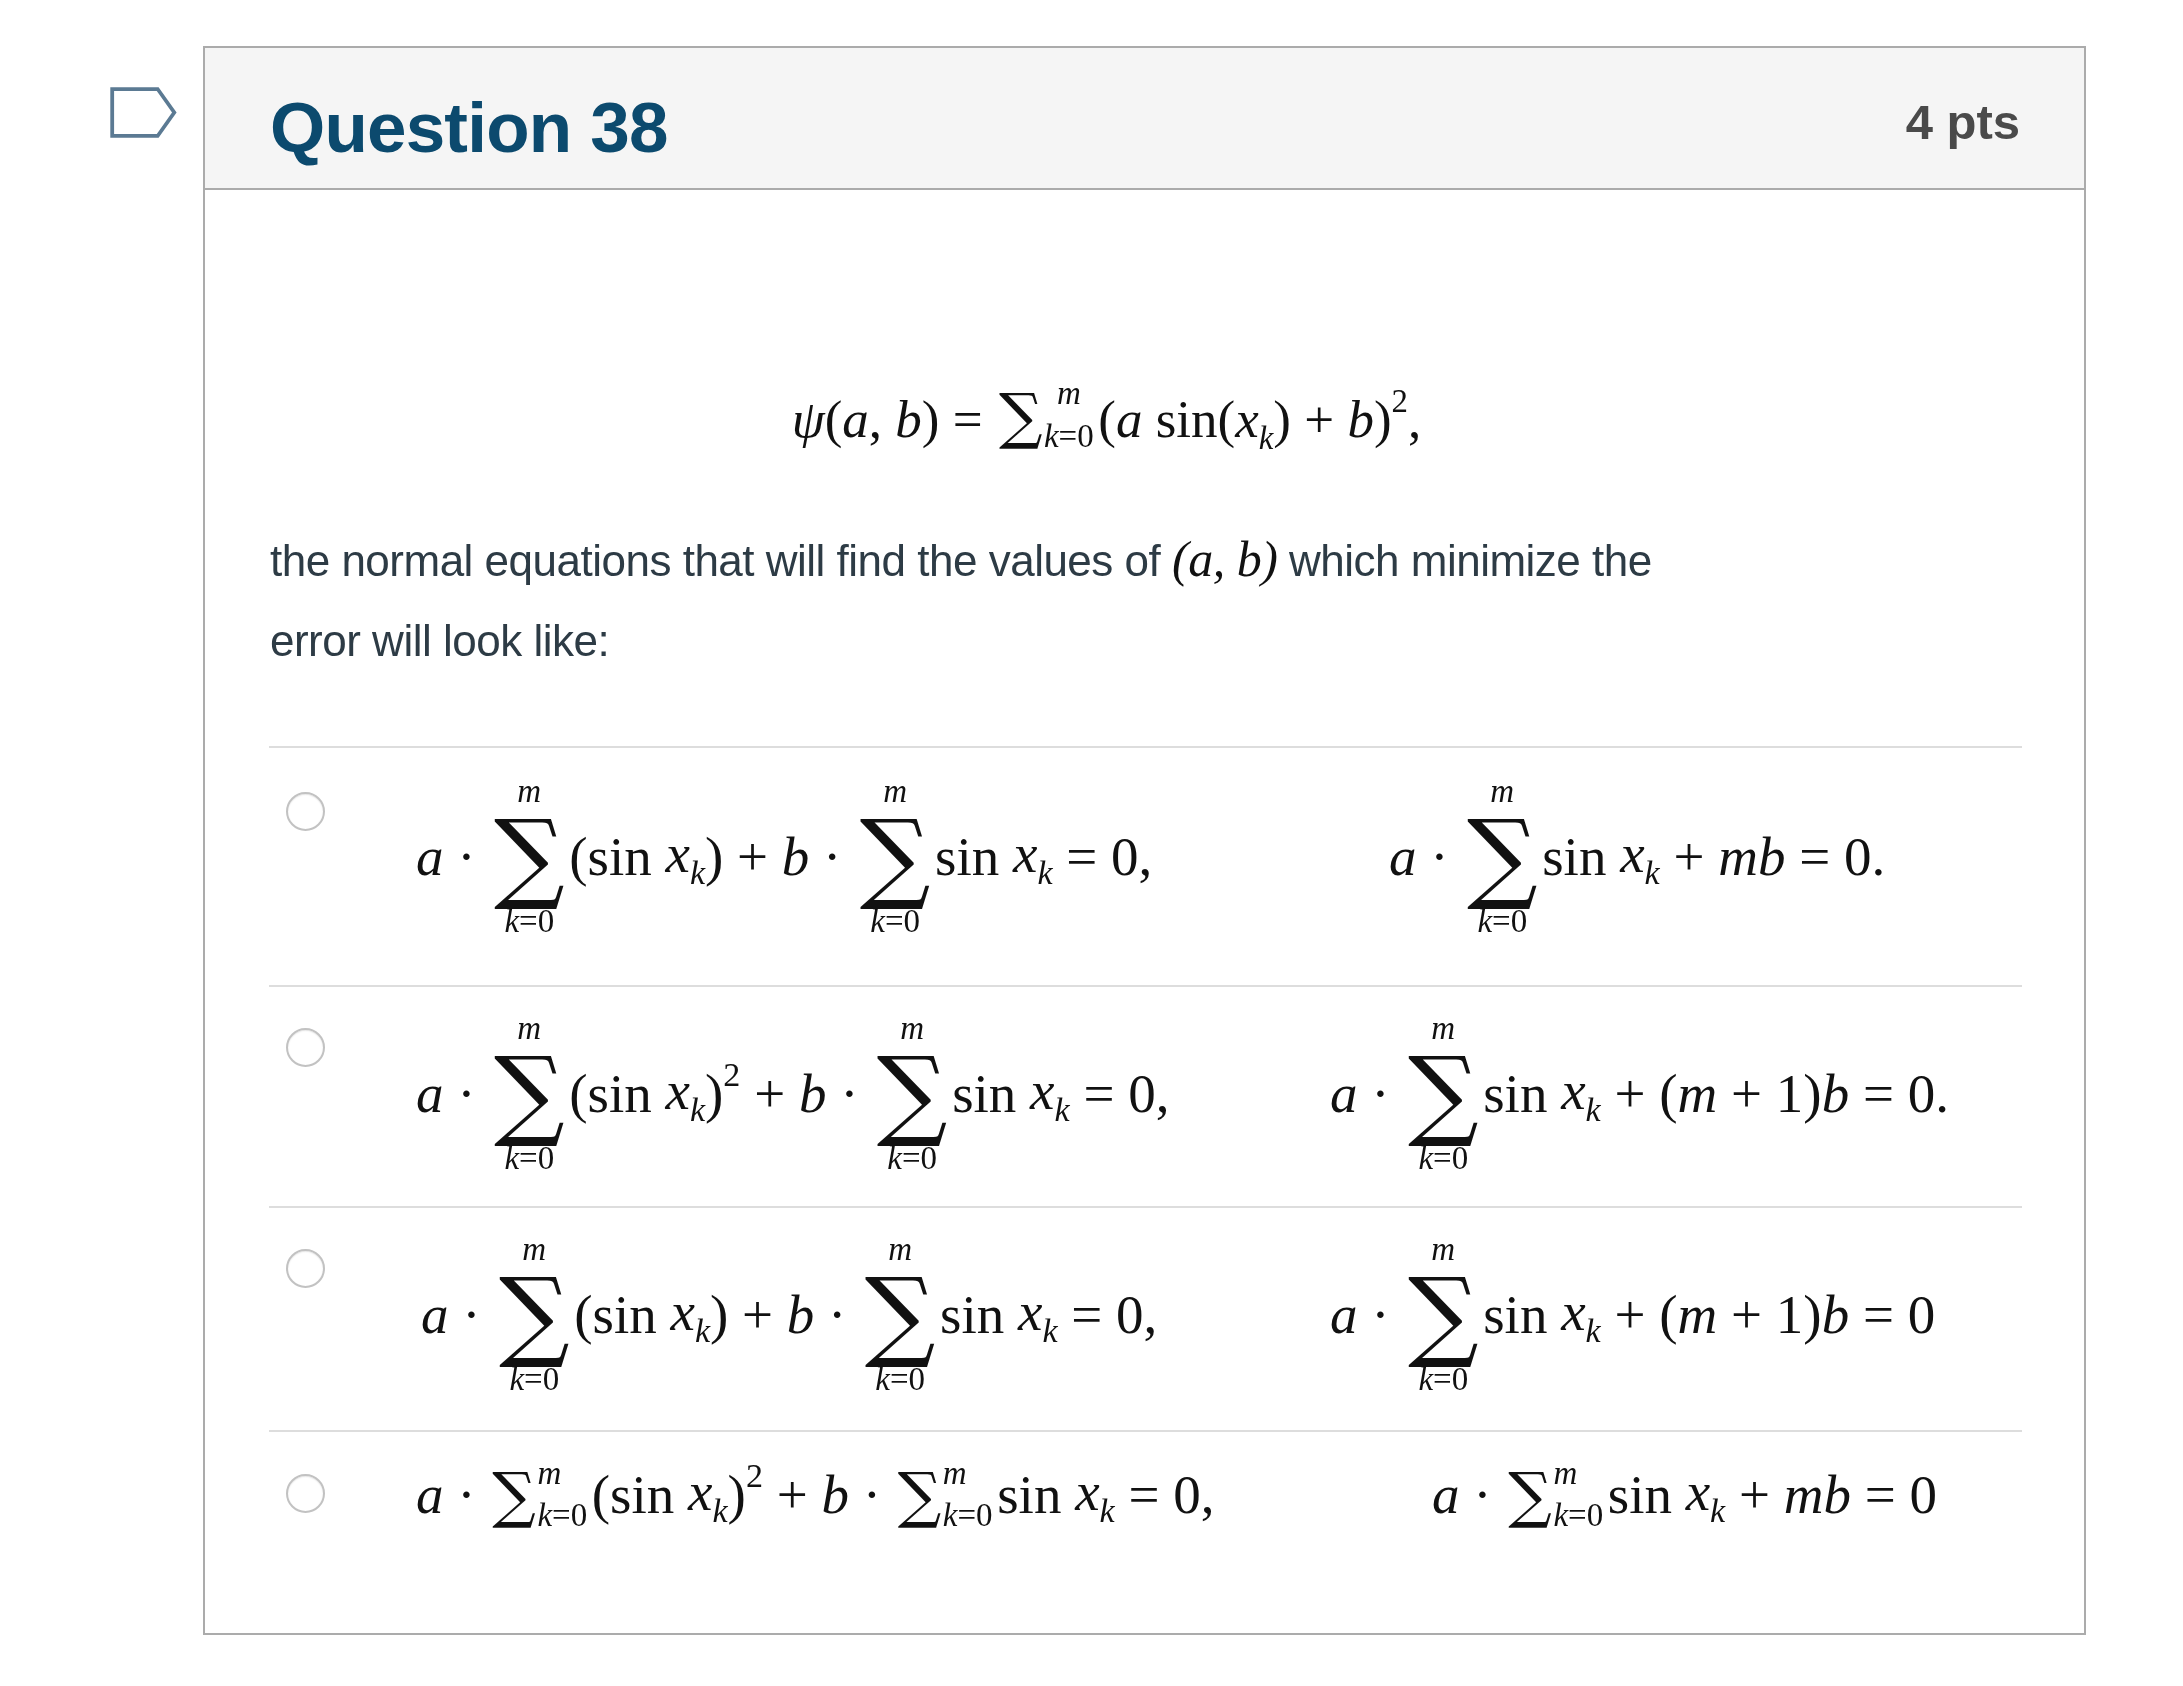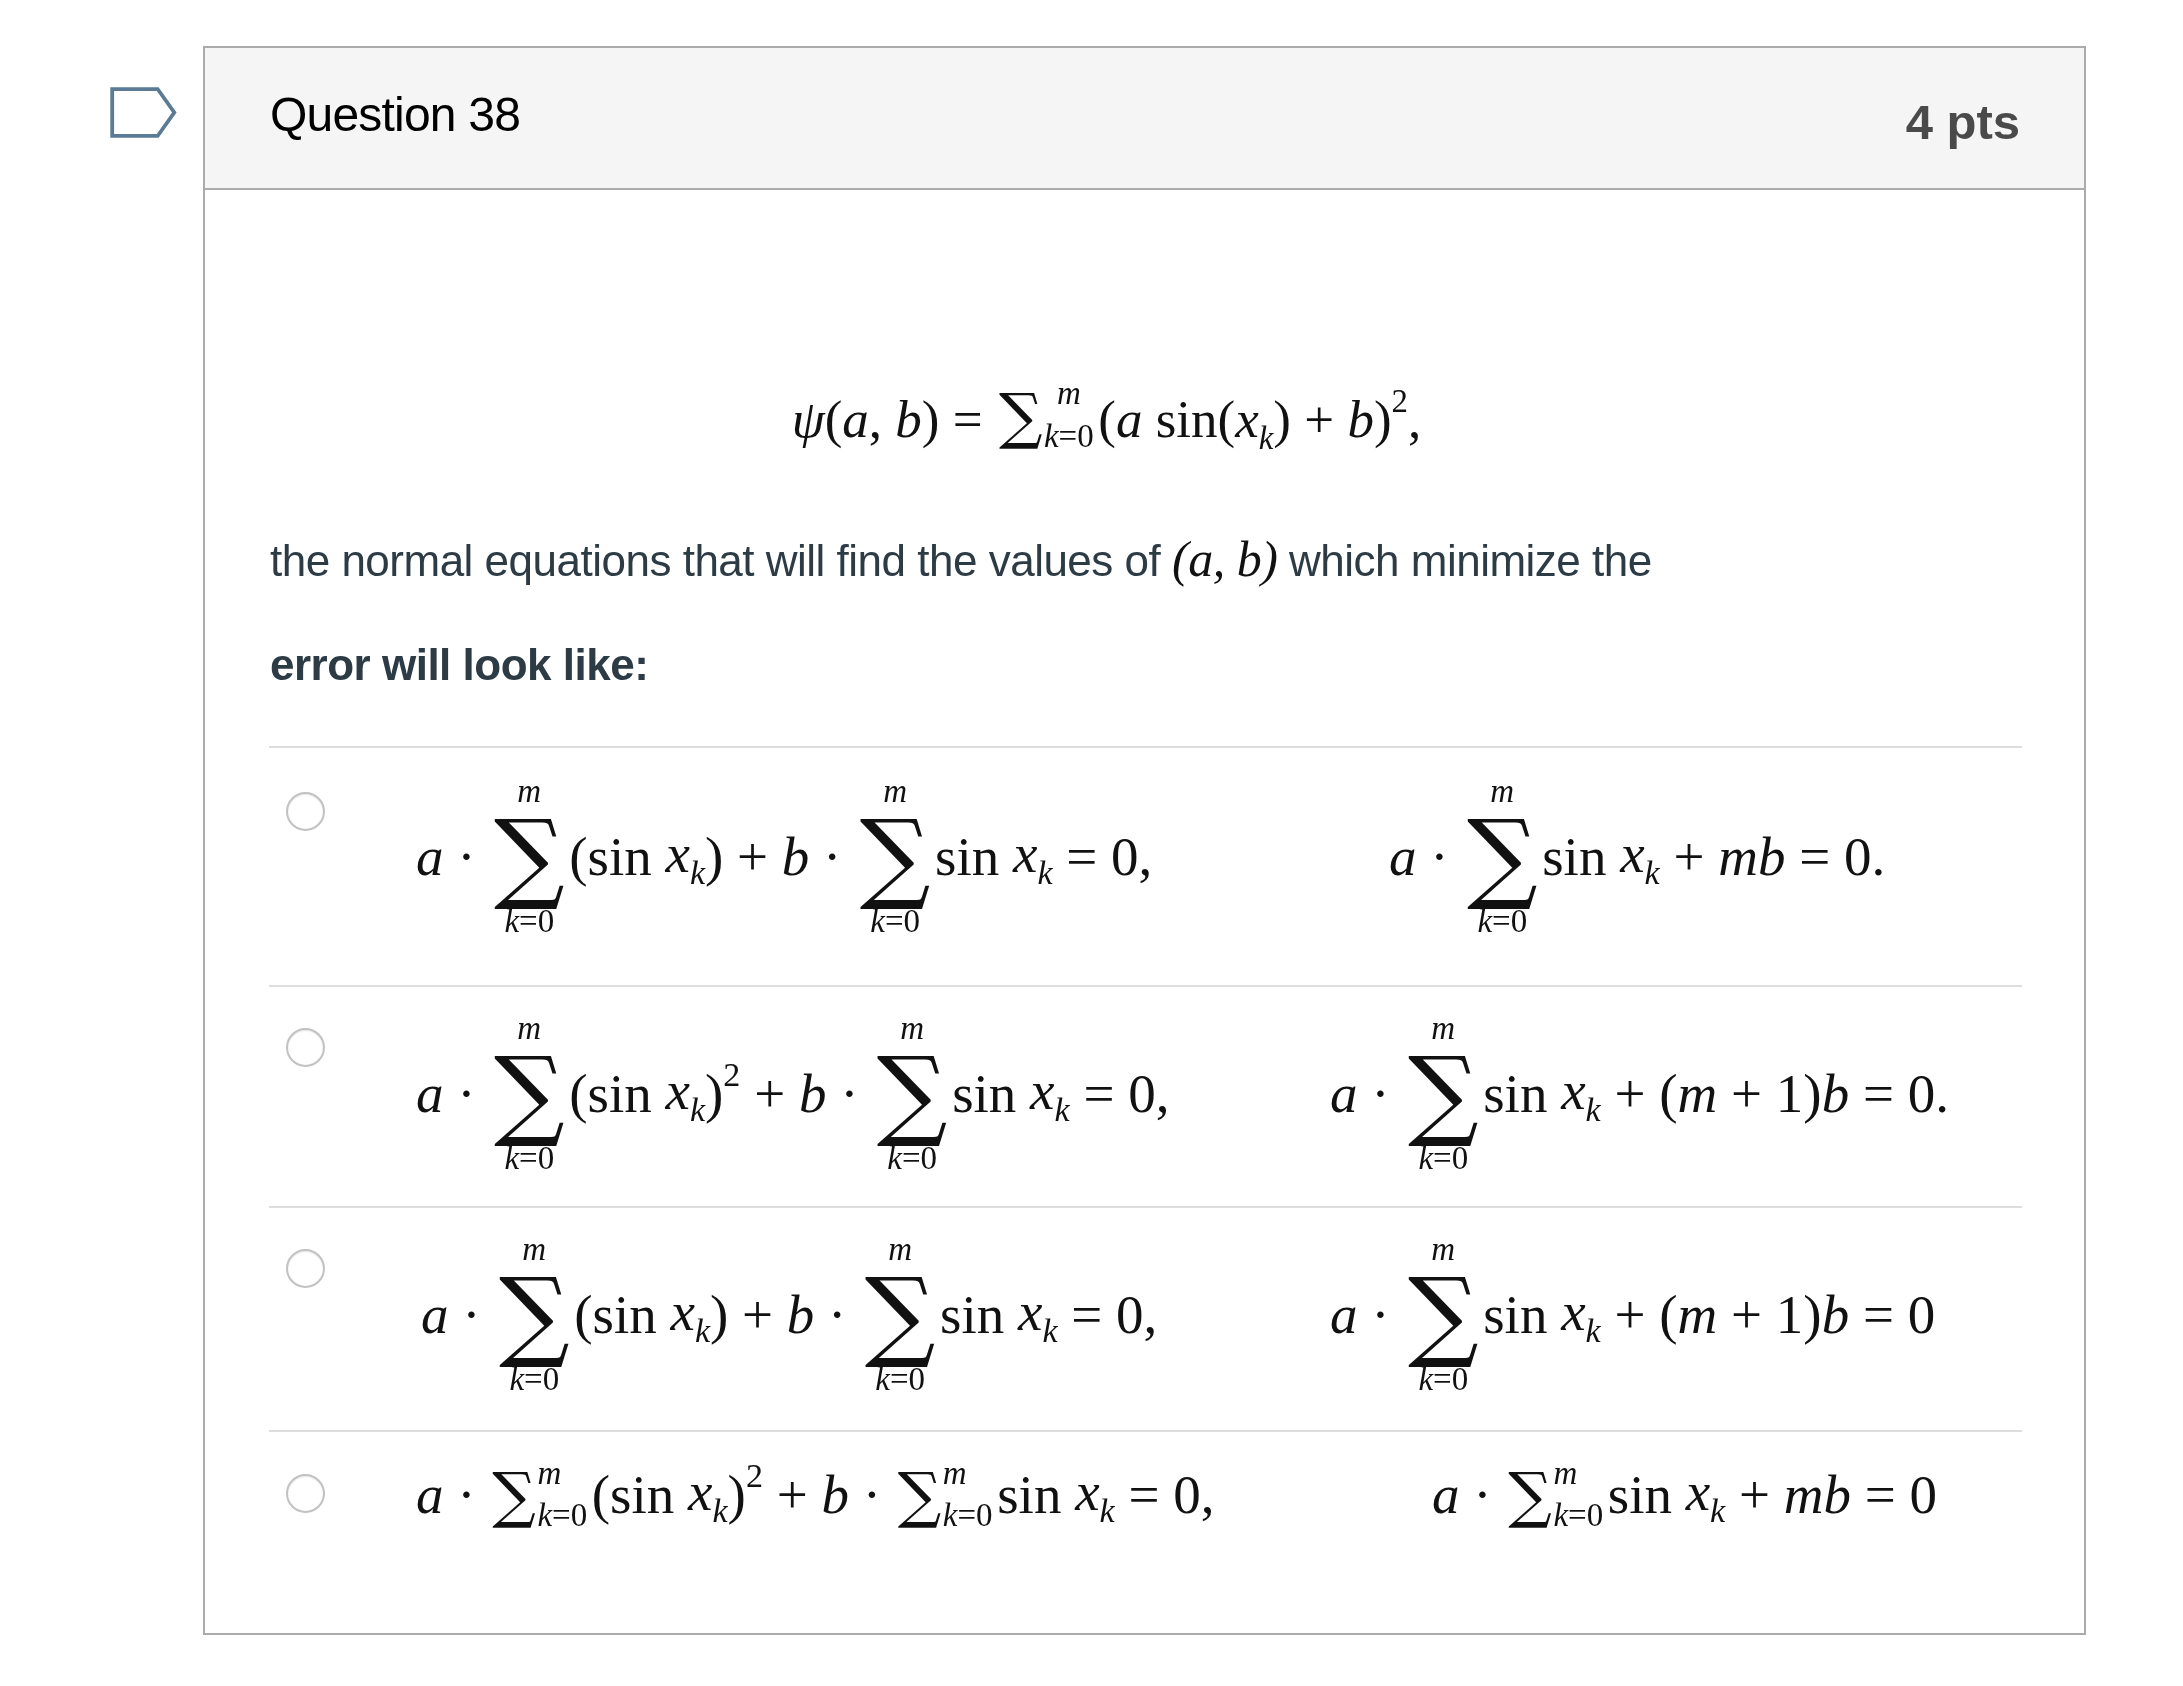--- a/index.html
+++ b/index.html
@@ -10,22 +10,22 @@
   .flag-icon { position: absolute; left: 109px; top: 86px; width: 70px; height: 53px; }
   .card {
     position: absolute; left: 203px; top: 46px; width: 1879px; height: 1585px;
     border: 2.3px solid #ababab; background: #ffffff;
   }
   .card-header {
     position: absolute; left: 0; top: 0; right: 0; height: 140px;
     background: #f5f5f5; border-bottom: 2.3px solid #ababab;
   }
   .q-title {
-    position: absolute; left: 65px; top: 39px; font-size: 48px; font-weight: normal;
-    color: #000000; letter-spacing: -0.8px; white-space: nowrap;
+    position: absolute; left: 65px; top: 39px; font-size: 71px; font-weight: bold;
+    color: #0c4a6e; letter-spacing: -0.8px; white-space: nowrap;
   }
   .q-points {
     position: absolute; right: 64px; top: 46px; font-size: 49px; font-weight: bold;
     color: #4a4a4a; white-space: nowrap;
   }
   .para {
     position: absolute; left: 65px; font-size: 44px; color: #2d3b45; white-space: nowrap;
     letter-spacing: -0.5px;
   }
   .math { font-family: "Liberation Serif", "DejaVu Serif", serif; color: #111; white-space: nowrap; }
@@ -77,21 +77,21 @@
           <span class="lims">
             <span class="lt">m</span>
             <span class="lb"><span class="mi">k</span>=0</span>
           </span>
         </span><span class="tok mr" style="white-space: pre;">(</span><span class="tok mi" style="white-space: pre;">a</span><span class="tok mr" style="white-space: pre;"> sin(</span><span class="tok mi" style="white-space: pre;">x<sub class="s">k</sub></span><span class="tok mr" style="white-space: pre;">) + </span><span class="tok mi" style="white-space: pre;">b</span><span class="tok mr" style="white-space: pre;">)<sup class="s">2</sup></span><span class="tok mr" style="white-space: pre;">,</span></span>
   </div>
 
   <div class="para" style="top:482px;">
     <span>the normal equations that will find the values of </span><span class="math mi" style="font-size:50px;">(a, b)</span><span> which minimize the</span>
   </div>
-  <div class="para" style="top:592px;font-weight:bold;">error will look like:</div>
+  <div class="para" style="top:568px;">error will look like:</div>
 
   <div class="sep" style="top:698px;"></div>
   <div class="sep" style="top:937px;"></div>
   <div class="sep" style="top:1158px;"></div>
   <div class="sep" style="top:1382px;"></div>
 
   <div>
     <div class="radio" style="top:744px;"></div>
     <div class="option-eq math" style="top:721px; left:0; width:1875px;">
       <div class="eq-part" style="left:211px;">

